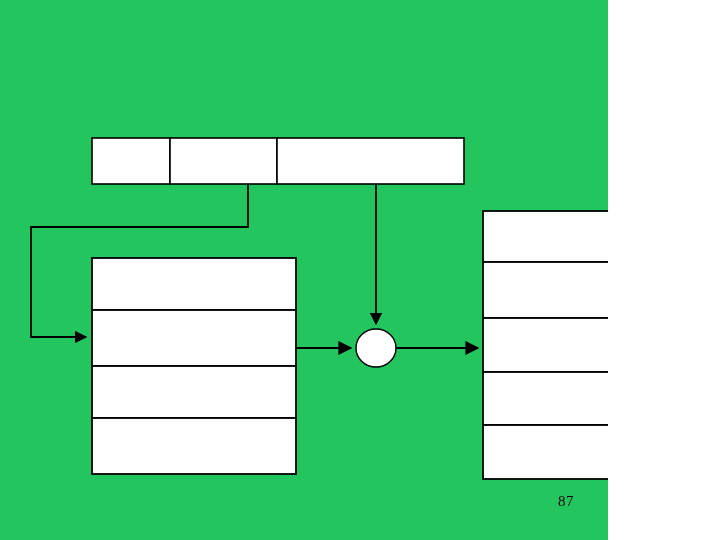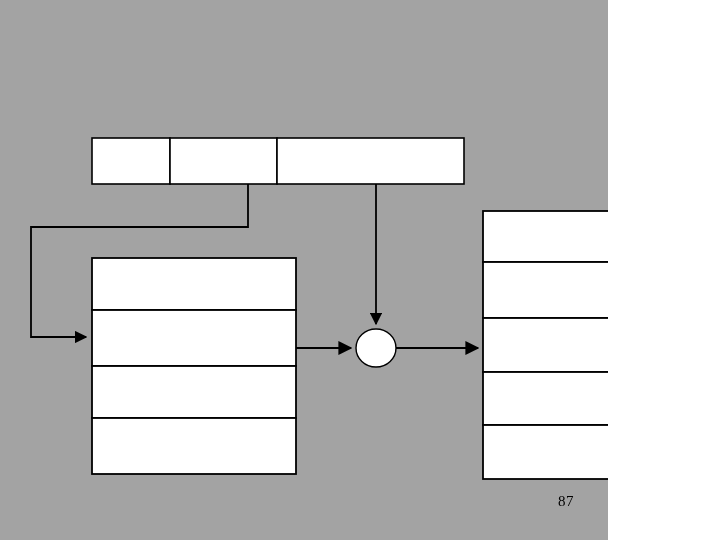--- a/index.html
+++ b/index.html
@@ -8,21 +8,21 @@
     padding: 0;
     background: #ffffff;
   }
   body {
     font-family: "Liberation Sans", sans-serif;
   }
   #slide {
     position: relative;
     width: 608px;
     height: 540px;
-    background: #a3a3a3;
+    background: #22c55e;
     overflow: hidden;
     text-align: center;
   }
   #diagram-svg {
     position: absolute;
     left: 0;
     top: 0;
     width: 720px;
     height: 540px;
     display: block;

